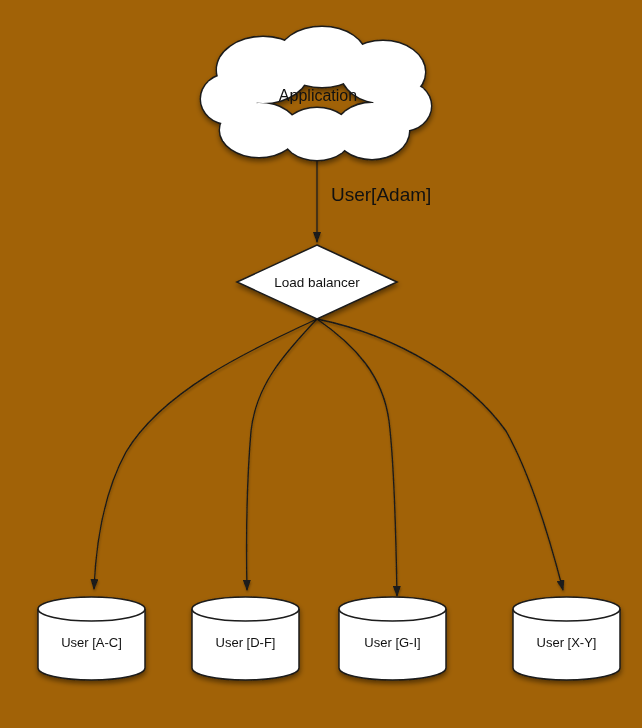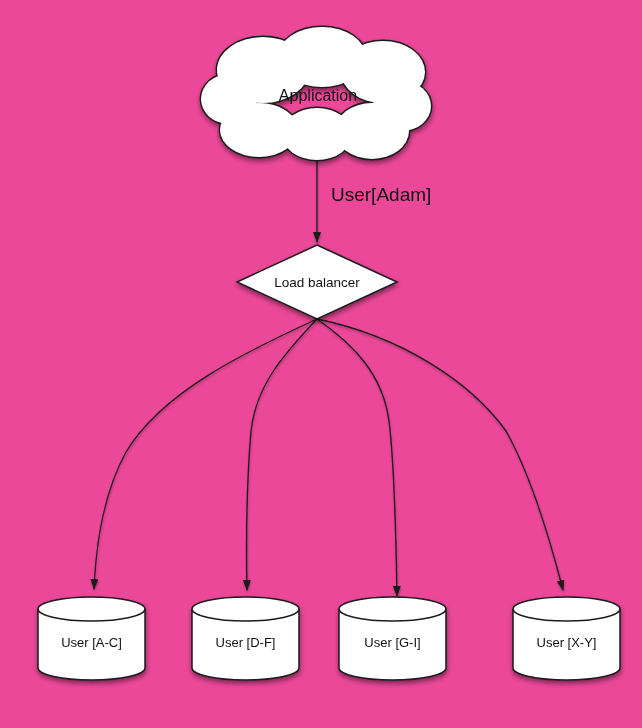--- a/index.html
+++ b/index.html
@@ -4,21 +4,21 @@
 <style>
   html, body {
     margin: 0;
     padding: 0;
     background: #ffffff;
   }
   #canvas {
     position: relative;
     width: 642px;
     height: 728px;
-    background: #ec4899;
+    background: #a16207;
     font-family: "Liberation Sans", sans-serif;
     overflow: hidden;
   }
   svg text {
     font-family: "Liberation Sans", sans-serif;
     fill: #111111;
   }
   .node-label { font-size: 16px; }
   .edge-label { font-size: 19px; }
   .diamond-label { font-size: 13.5px; }

